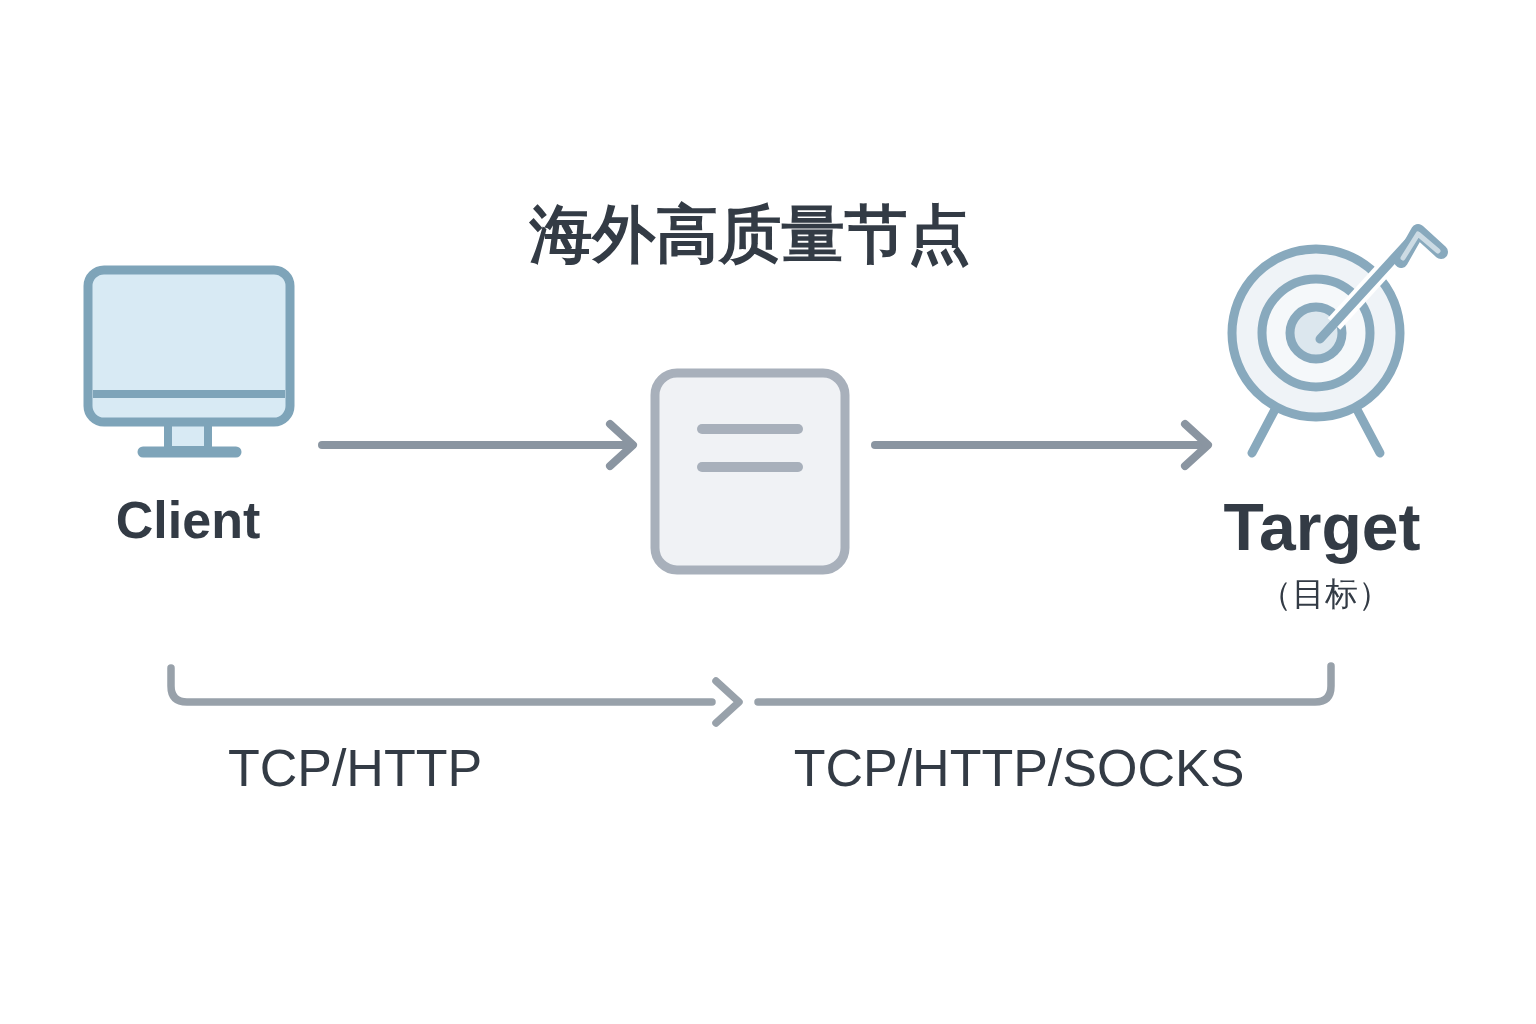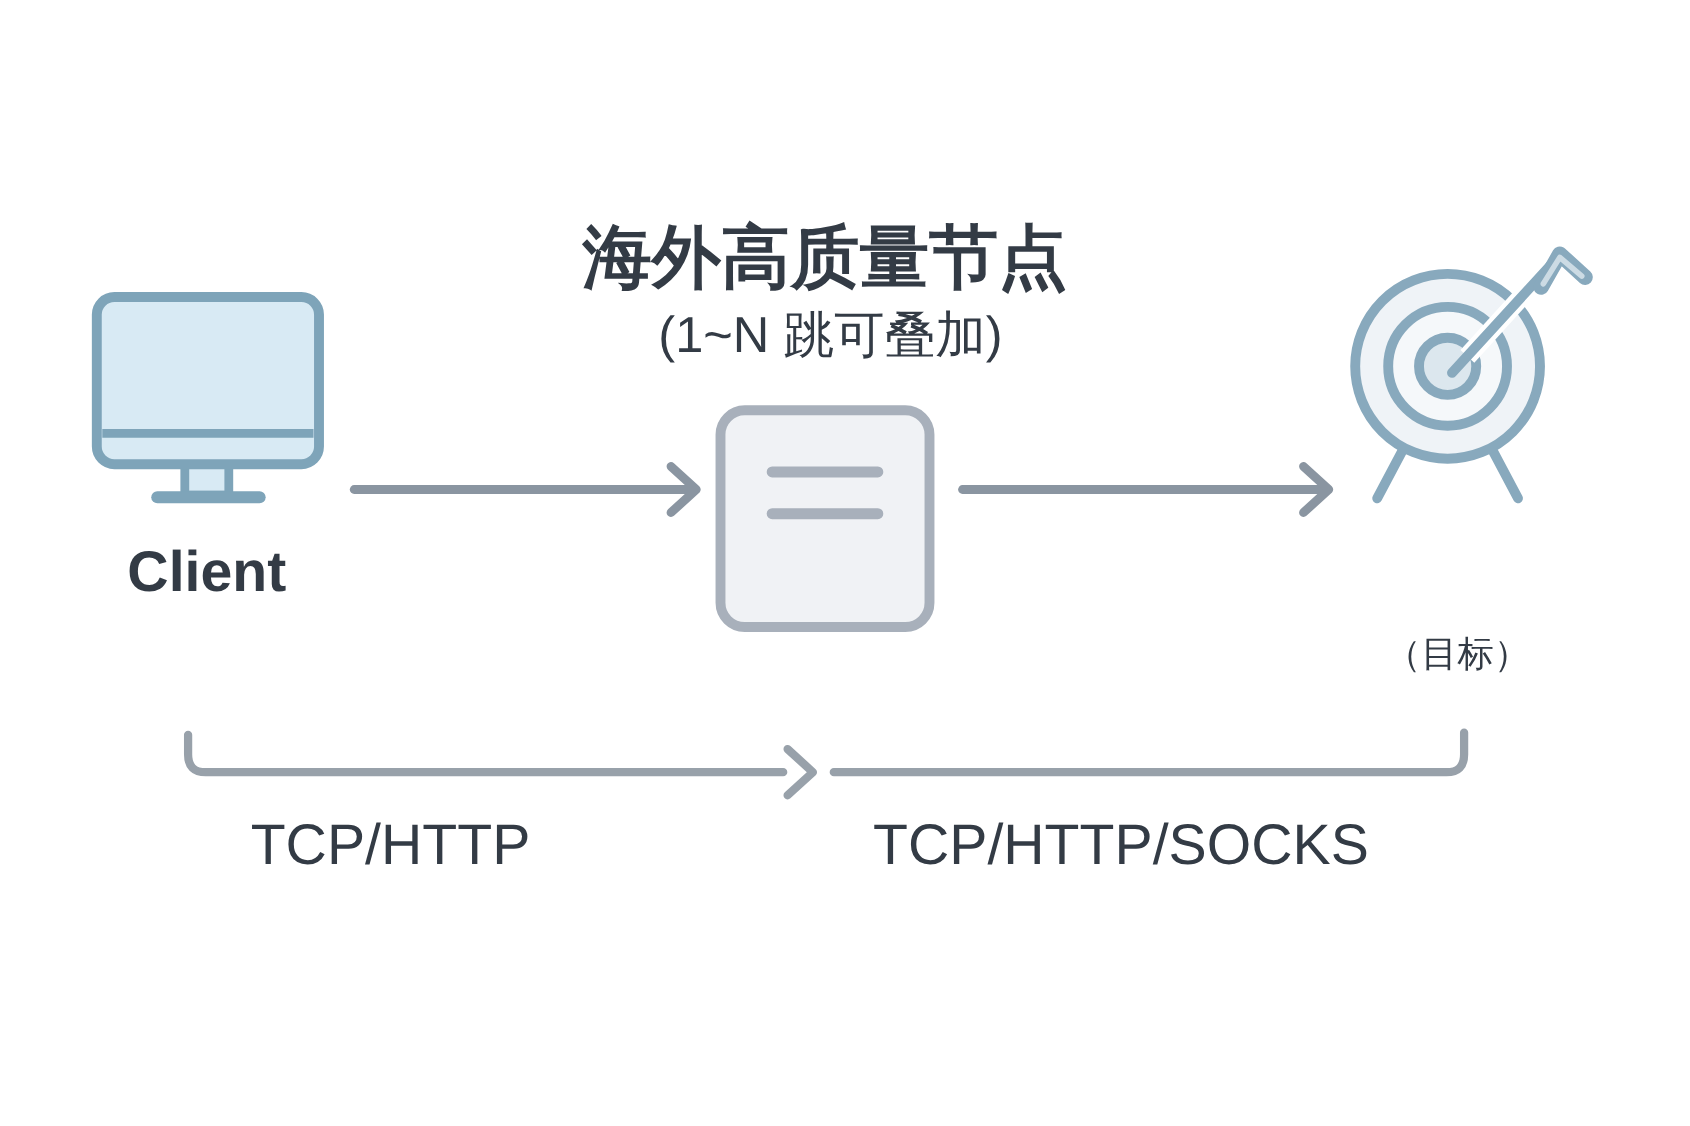--- a/index.html
+++ b/index.html
@@ -123,22 +123,22 @@
       <polyline points="716,681 739,702 716,723"></polyline>
     </g>
 
     <g class="bracket">
       <path d="M 758 702 L 1315 702 Q 1331 702 1331 686 L 1331 666"></path>
     </g>
 
   </svg>
 
   <div class="lbl bold pos-node-title">海外高质量节点</div>
-  <div class="lbl pos-node-subtitle">(1~N 跳可叠加)</div>
 
   <div class="lbl bold pos-client-label">Client</div>
 
+  <div class="lbl bold pos-target-label">Target</div>
   <div class="lbl pos-target-sub">（目标）</div>
 
   <div class="lbl pos-proto-left">TCP/HTTP</div>
   <div class="lbl pos-proto-right">TCP/HTTP/SOCKS</div>
 
 </div>
 
 </body></html>

